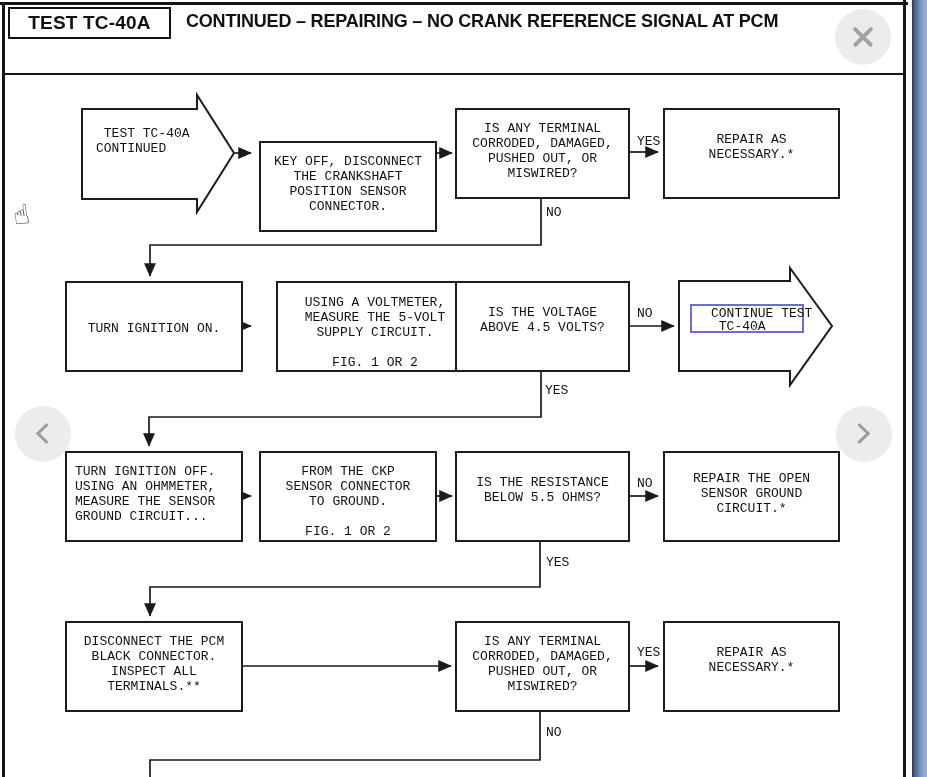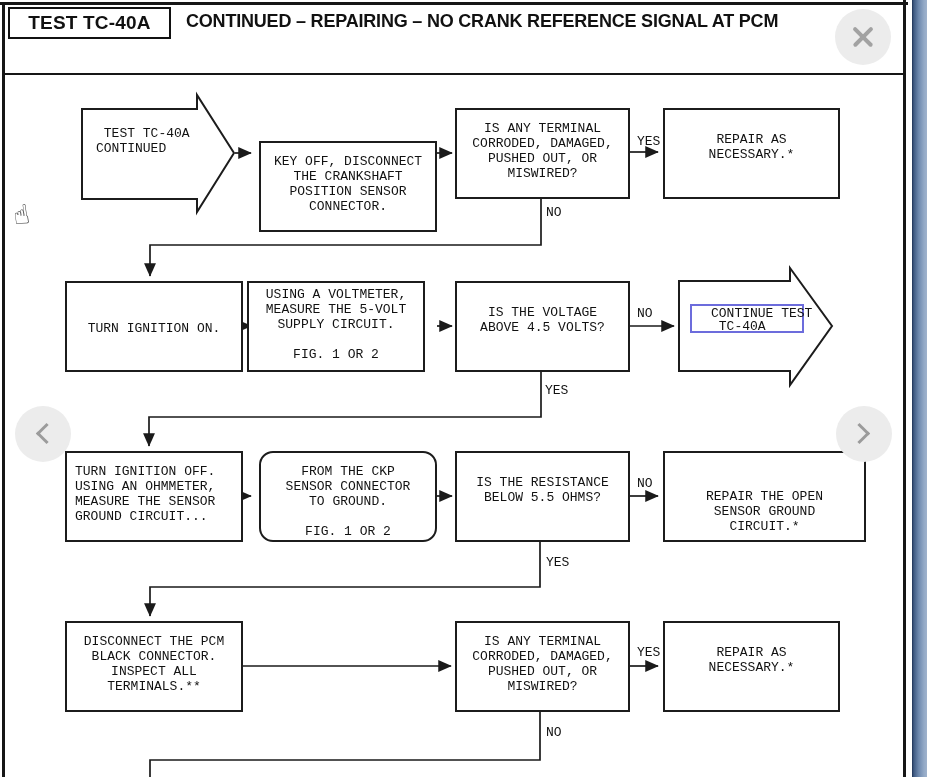--- a/index.html
+++ b/index.html
@@ -127,42 +127,42 @@
 POSITION SENSOR
 CONNECTOR.</div>
   <div class="fbox center" style="left:455px;top:108px;width:175px;height:91px;padding-top:11px;">IS ANY TERMINAL
 CORRODED, DAMAGED,
 PUSHED OUT, OR
 MISWIRED?</div>
   <div class="fbox center" style="left:663px;top:108px;width:177px;height:91px;padding-top:22px;">REPAIR AS
 NECESSARY.*</div>
 
   <div class="fbox center" style="left:65px;top:281px;width:178px;height:91px;padding-top:38px;">TURN IGNITION ON.</div>
-  <div class="fbox center" style="left:247px;top:281px;width:178px;height:91px;padding-top:4px;">USING A VOLTMETER,
+  <div class="fbox center" style="left:276px;top:281px;width:198px;height:91px;padding-top:12px;">USING A VOLTMETER,
 MEASURE THE 5-VOLT
 SUPPLY CIRCUIT.
 
 FIG. 1 OR 2</div>
   <div class="fbox center" style="left:455px;top:281px;width:175px;height:91px;padding-top:22px;">IS THE VOLTAGE
 ABOVE 4.5 VOLTS?</div>
   <div class="linkbox">CONTINUE TEST
  TC-40A</div>
 
   <div class="fbox leftal" style="left:65px;top:451px;width:178px;height:91px;padding-top:11px;">TURN IGNITION OFF.
 USING AN OHMMETER,
 MEASURE THE SENSOR
 GROUND CIRCUIT...</div>
-  <div class="fbox center" style="left:259px;top:451px;width:178px;height:91px;padding-top:11px;border-radius:14px;">FROM THE CKP
+  <div class="fbox center" style="left:259px;top:451px;width:178px;height:91px;padding-top:11px;">FROM THE CKP
 SENSOR CONNECTOR
 TO GROUND.
 
 FIG. 1 OR 2</div>
   <div class="fbox center" style="left:455px;top:451px;width:175px;height:91px;padding-top:22px;">IS THE RESISTANCE
 BELOW 5.5 OHMS?</div>
-  <div class="fbox center" style="left:663px;top:451px;width:203px;height:91px;padding-top:36px;">REPAIR THE OPEN
+  <div class="fbox center" style="left:663px;top:451px;width:177px;height:91px;padding-top:18px;">REPAIR THE OPEN
 SENSOR GROUND
 CIRCUIT.*</div>
 
   <div class="fbox center" style="left:65px;top:621px;width:178px;height:91px;padding-top:11px;">DISCONNECT THE PCM
 BLACK CONNECTOR.
 INSPECT ALL
 TERMINALS.**</div>
   <div class="fbox center" style="left:455px;top:621px;width:175px;height:91px;padding-top:11px;">IS ANY TERMINAL
 CORRODED, DAMAGED,
 PUSHED OUT, OR

